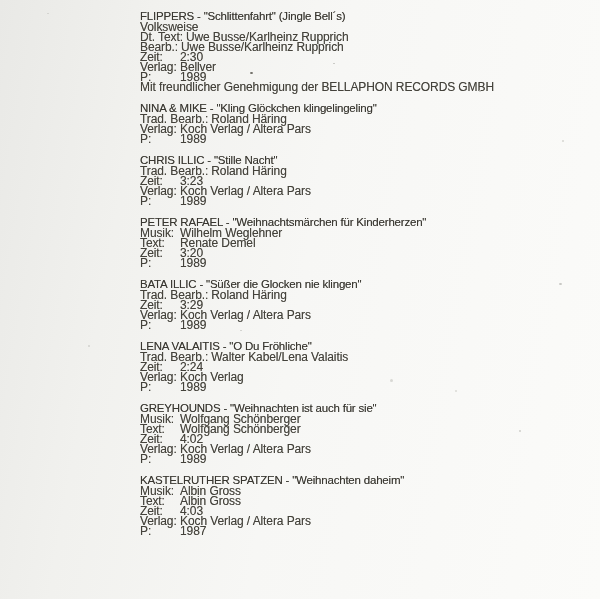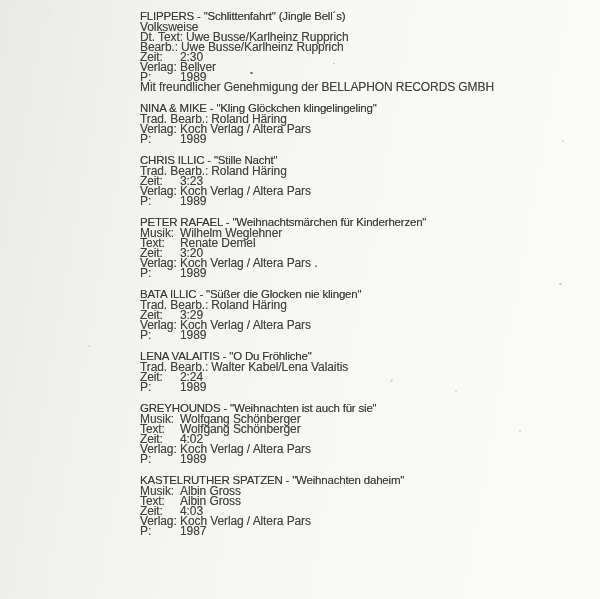--- a/index.html
+++ b/index.html
@@ -109,40 +109,40 @@
           <div class="row"><span class="lbl tab">P:</span><span class="val">1989</span></div>
         </div>
   </section>
 
   <section class="track">
     <h2 class="track-header"><span>PETER RAFAEL</span><span> - "Weihnachtsmärchen für Kinderherzen"</span></h2>
     <div class="credits">
           <div class="row"><span class="lbl tab">Musik:</span><span class="val">Wilhelm Weglehner</span></div>
           <div class="row"><span class="lbl tab">Text:</span><span class="val">Renate Demel</span></div>
           <div class="row"><span class="lbl tab">Zeit:</span><span class="val">3:20</span></div>
-          <div class="row"><span class="lbl tab">Verlag:</span><span class="val">Koch Verlag / Altera Pars .</span></div>
           <div class="row"><span class="lbl tab">P:</span><span class="val">1989</span></div>
         </div>
   </section>
 
   <section class="track">
     <h2 class="track-header"><span>BATA ILLIC</span><span> - "Süßer die Glocken nie klingen"</span></h2>
     <div class="credits">
           <div class="row"><span class="lbl">Trad. Bearb.:</span><span class="val">Roland Häring</span></div>
           <div class="row"><span class="lbl tab">Zeit:</span><span class="val">3:29</span></div>
           <div class="row"><span class="lbl tab">Verlag:</span><span class="val">Koch Verlag / Altera Pars</span></div>
           <div class="row"><span class="lbl tab">P:</span><span class="val">1989</span></div>
         </div>
   </section>
 
   <section class="track">
     <h2 class="track-header"><span>LENA VALAITIS</span><span> - "O Du Fröhliche"</span></h2>
     <div class="credits">
           <div class="row"><span class="lbl">Trad. Bearb.:</span><span class="val">Walter Kabel/Lena Valaitis</span></div>
           <div class="row"><span class="lbl tab">Zeit:</span><span class="val">2:24</span></div>
+          <div class="row"><span class="lbl tab">Verlag:</span><span class="val">Koch Verlag</span></div>
           <div class="row"><span class="lbl tab">P:</span><span class="val">1989</span></div>
         </div>
   </section>
 
   <section class="track">
     <h2 class="track-header"><span>GREYHOUNDS</span><span> - "Weihnachten ist auch für sie"</span></h2>
     <div class="credits">
           <div class="row"><span class="lbl tab">Musik:</span><span class="val">Wolfgang Schönberger</span></div>
           <div class="row"><span class="lbl tab">Text:</span><span class="val">Wolfgang Schönberger</span></div>
           <div class="row"><span class="lbl tab">Zeit:</span><span class="val">4:02</span></div>

